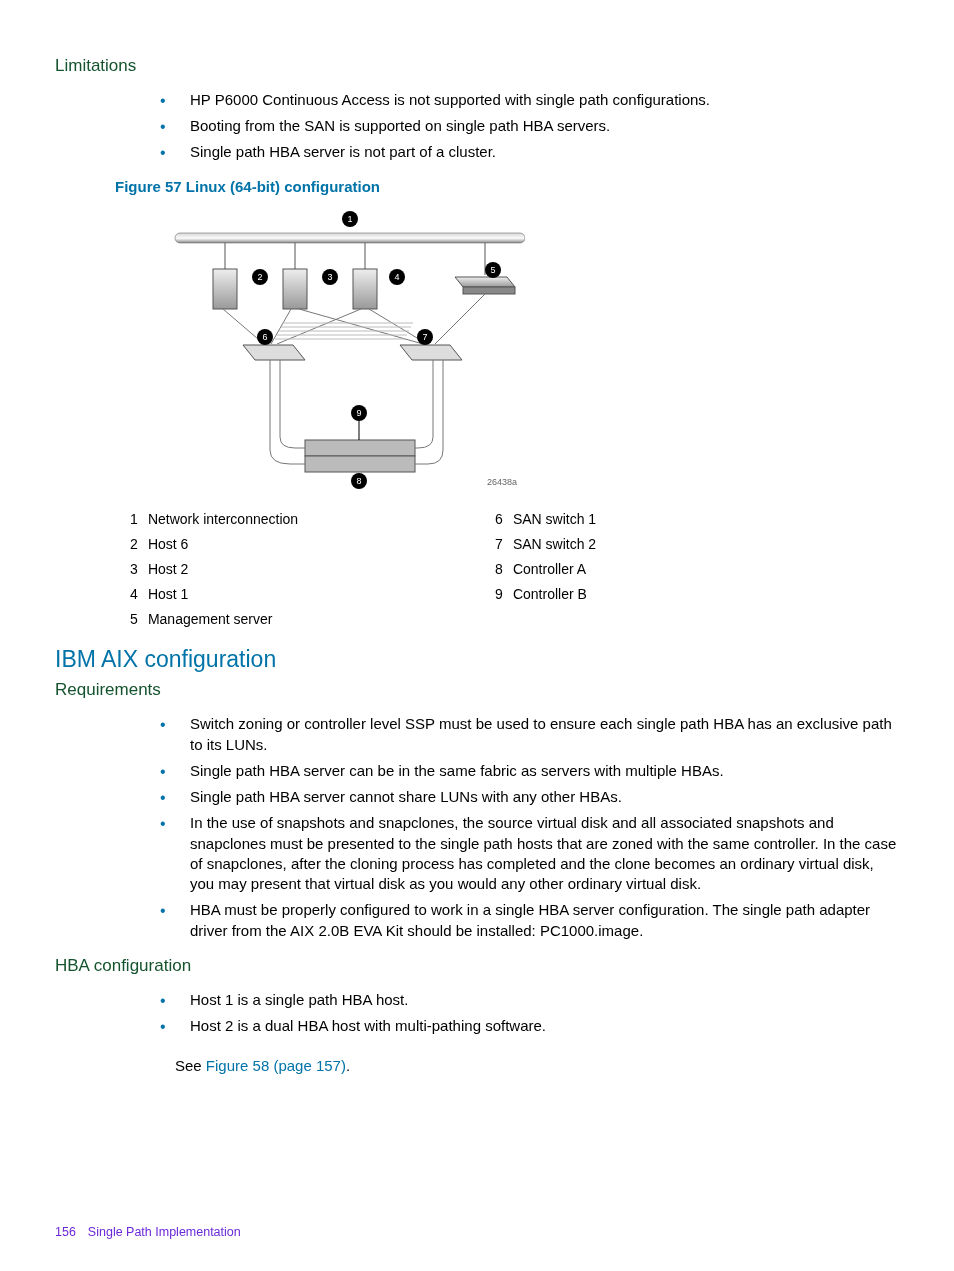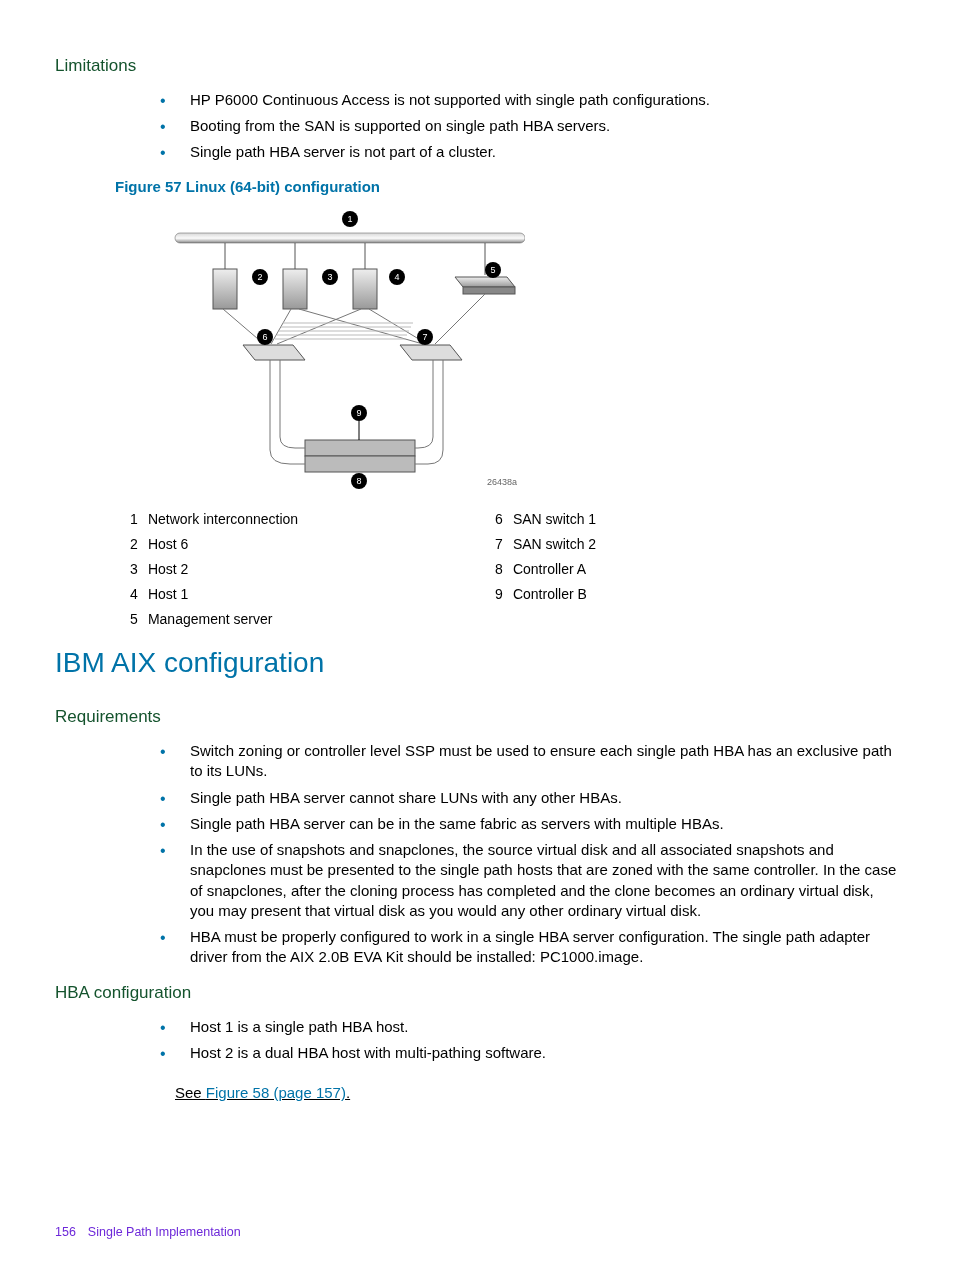--- a/index.html
+++ b/index.html
@@ -13,24 +13,24 @@
     line-height: 1.35;
   }
   .h3-blue {
     color: #14532d;
     font-size: 17px;
     font-weight: normal;
     margin-bottom: 12px;
   }
   .h2-blue {
     color: #0073a8;
-    font-size: 28px;
+    font-size: 23px;
     font-weight: normal;
     margin-top: 10px;
-    margin-bottom: 24px;
+    margin-bottom: 4px;
   }
   .fig-caption {
     color: #0073a8;
     font-weight: bold;
     font-size: 15px;
     margin-top: 8px;
     margin-bottom: 8px;
   }
   ul.bullets {
     list-style: none;
@@ -44,21 +44,21 @@
   }
   ul.bullets > li::before {
     content: "•";
     position: absolute;
     left: 0;
     top: 0;
     color: #0073a8;
     font-size: 16px;
   }
   .indent-block { padding-left: 60px; }
-  .see-line { padding-left: 60px; margin-top: 20px; text-decoration: underline; }
+  .see-line { padding-left: 60px; margin-top: 20px; }
   .link { color: #0073a8; }
   .figure-wrap {
     padding-left: 60px;
     margin-bottom: 10px;
   }
   .diagram {
     width: 410px;
     height: 295px;
     position: relative;
     margin-top: 6px;
@@ -220,22 +220,22 @@
     <div class="legend-row"><span class="legend-num">8</span> <span>Controller A</span></div>
     <div class="legend-row"><span class="legend-num">9</span> <span>Controller B</span></div>
   </div>
 </div>
 
 <div class="h2-blue">IBM AIX configuration</div>
 
 <div class="h3-blue">Requirements</div>
 <ul class="bullets">
   <li>Switch zoning or controller level SSP must be used to ensure each single path HBA has an exclusive path to its LUNs.</li>
+  <li>Single path HBA server can be in the same fabric as servers with multiple HBAs.</li>
   <li>Single path HBA server cannot share LUNs with any other HBAs.</li>
-  <li>Single path HBA server can be in the same fabric as servers with multiple HBAs.</li>
   <li>In the use of snapshots and snapclones, the source virtual disk and all associated snapshots and snapclones must be presented to the single path hosts that are zoned with the same controller. In the case of snapclones, after the cloning process has completed and the clone becomes an ordinary virtual disk, you may present that virtual disk as you would any other ordinary virtual disk.</li>
   <li>HBA must be properly configured to work in a single HBA server configuration. The single path adapter driver from the AIX 2.0B EVA Kit should be installed: PC1000.image.</li>
 </ul>
 
 <div class="h3-blue">HBA configuration</div>
 <ul class="bullets">
   <li>Host 1 is a single path HBA host.</li>
   <li>Host 2 is a dual HBA host with multi-pathing software.</li>
 </ul>
 <div class="indent-block">

